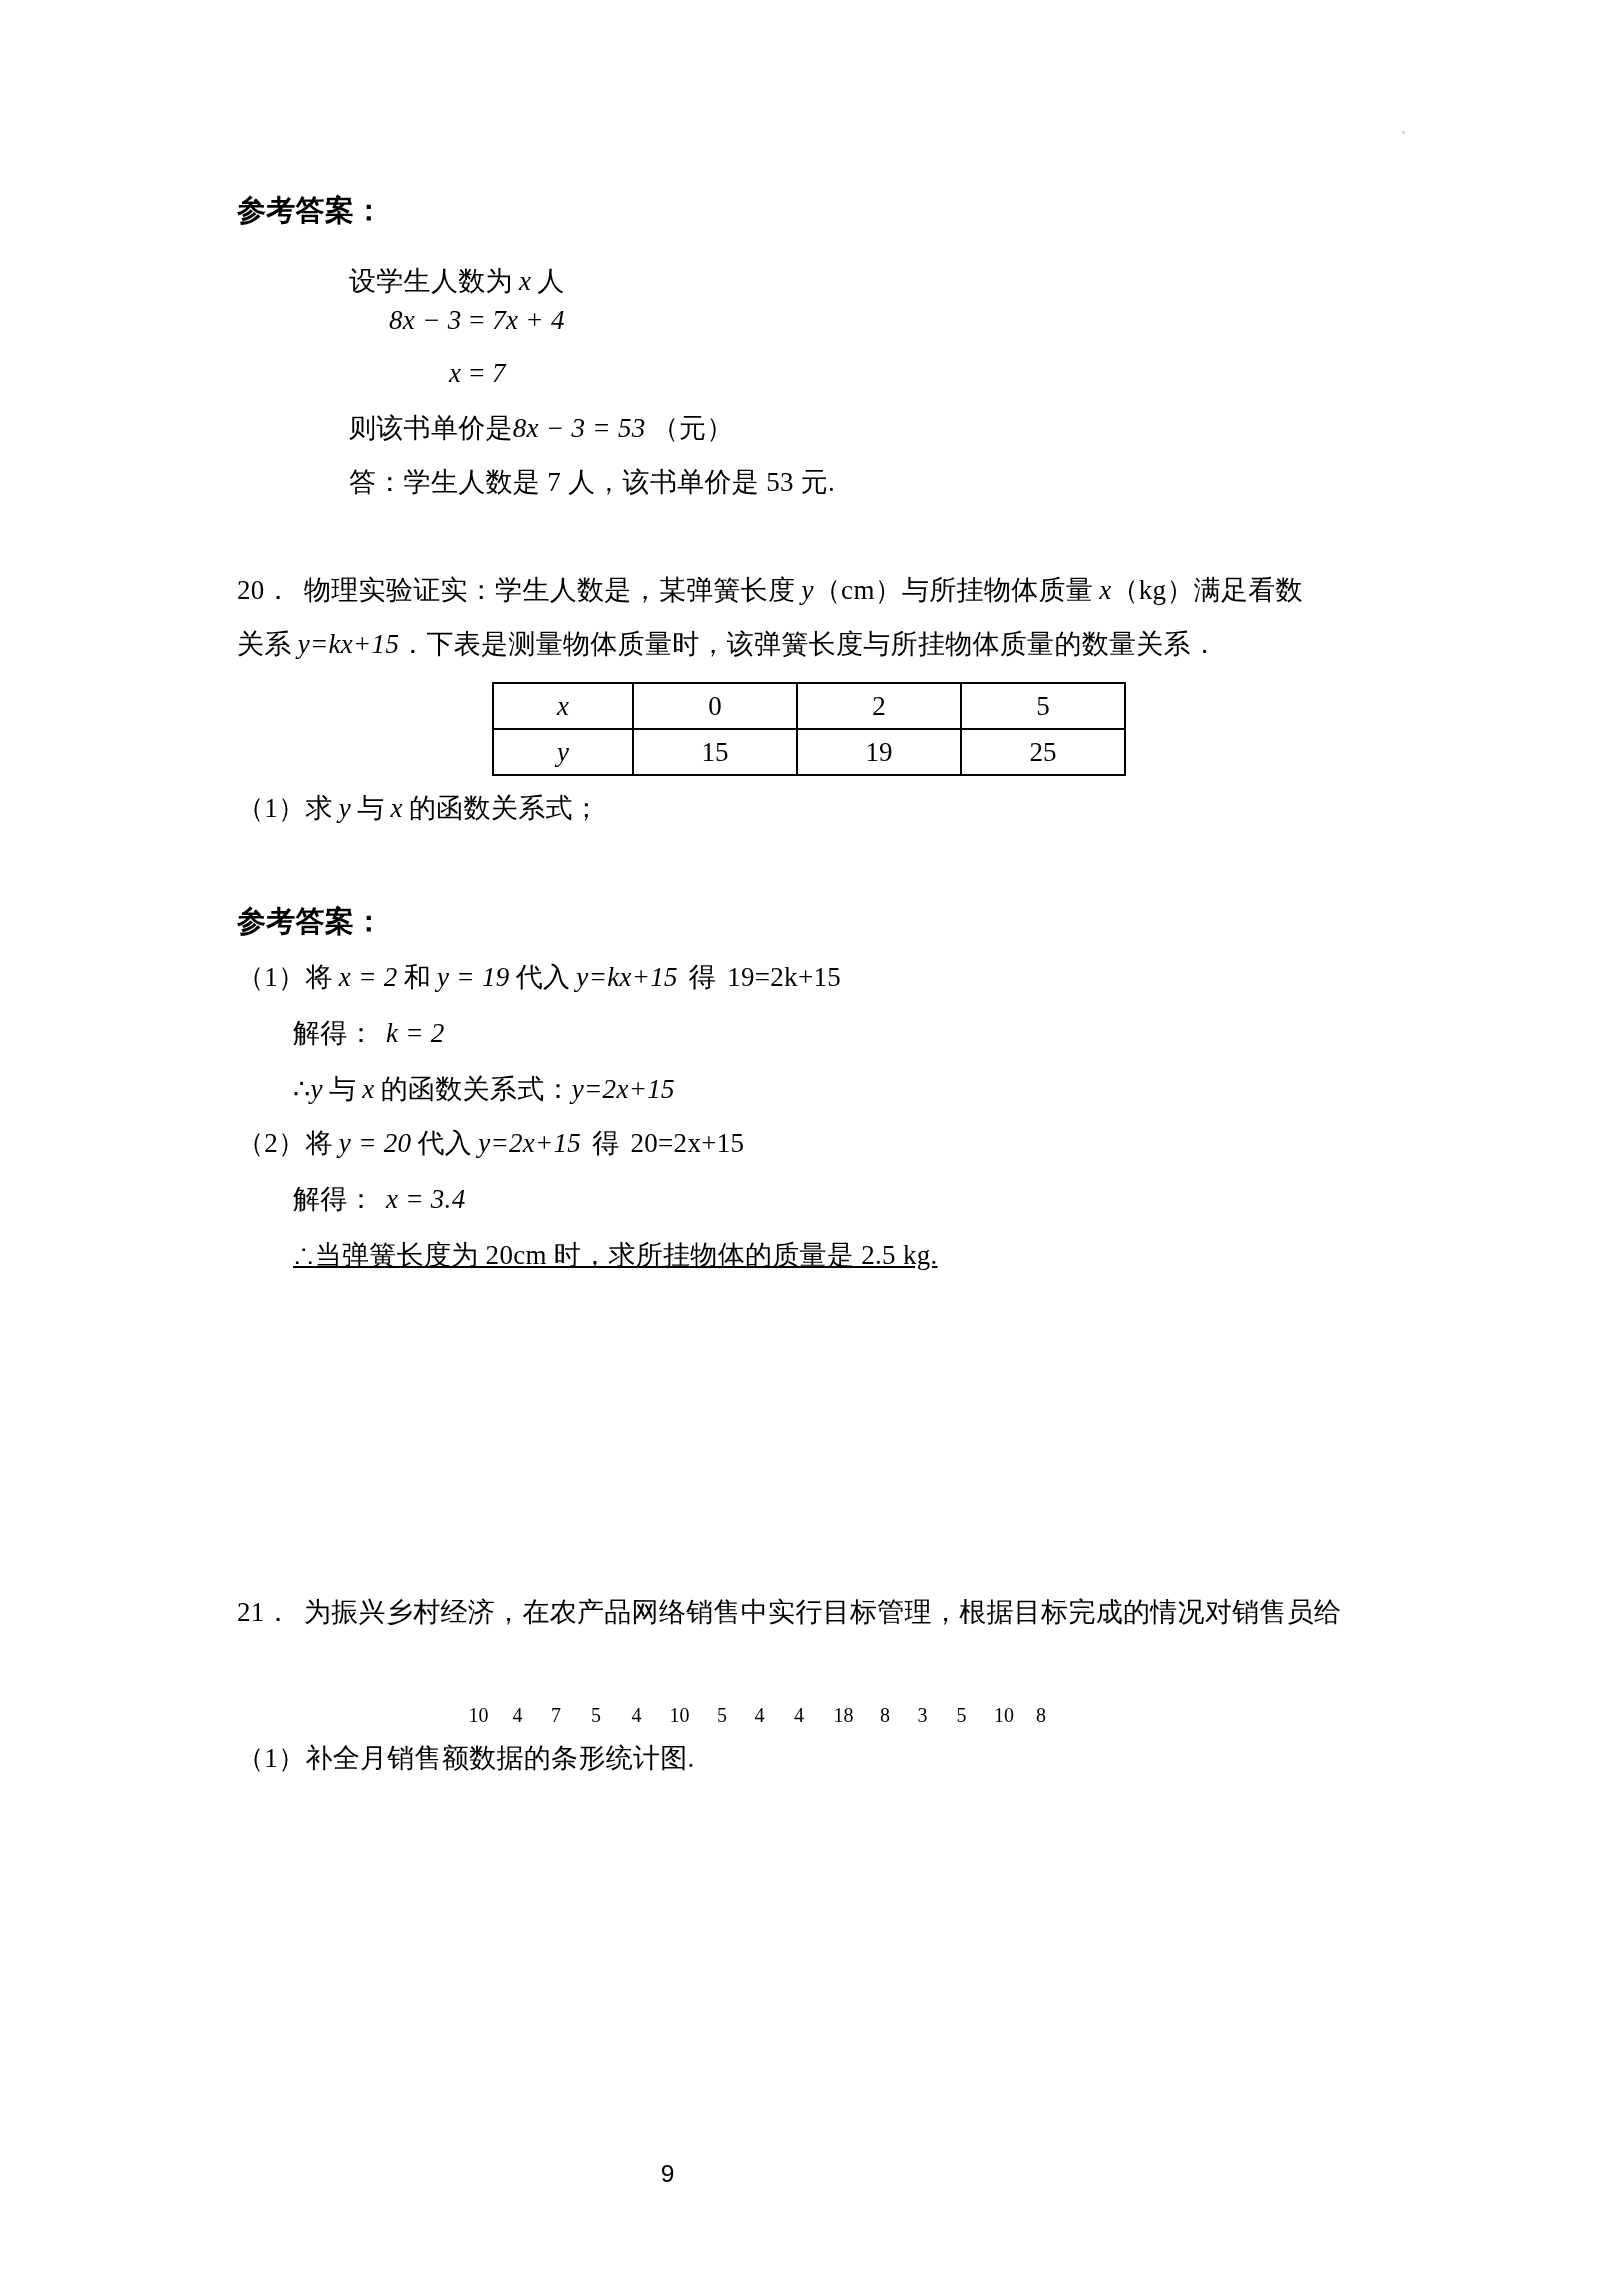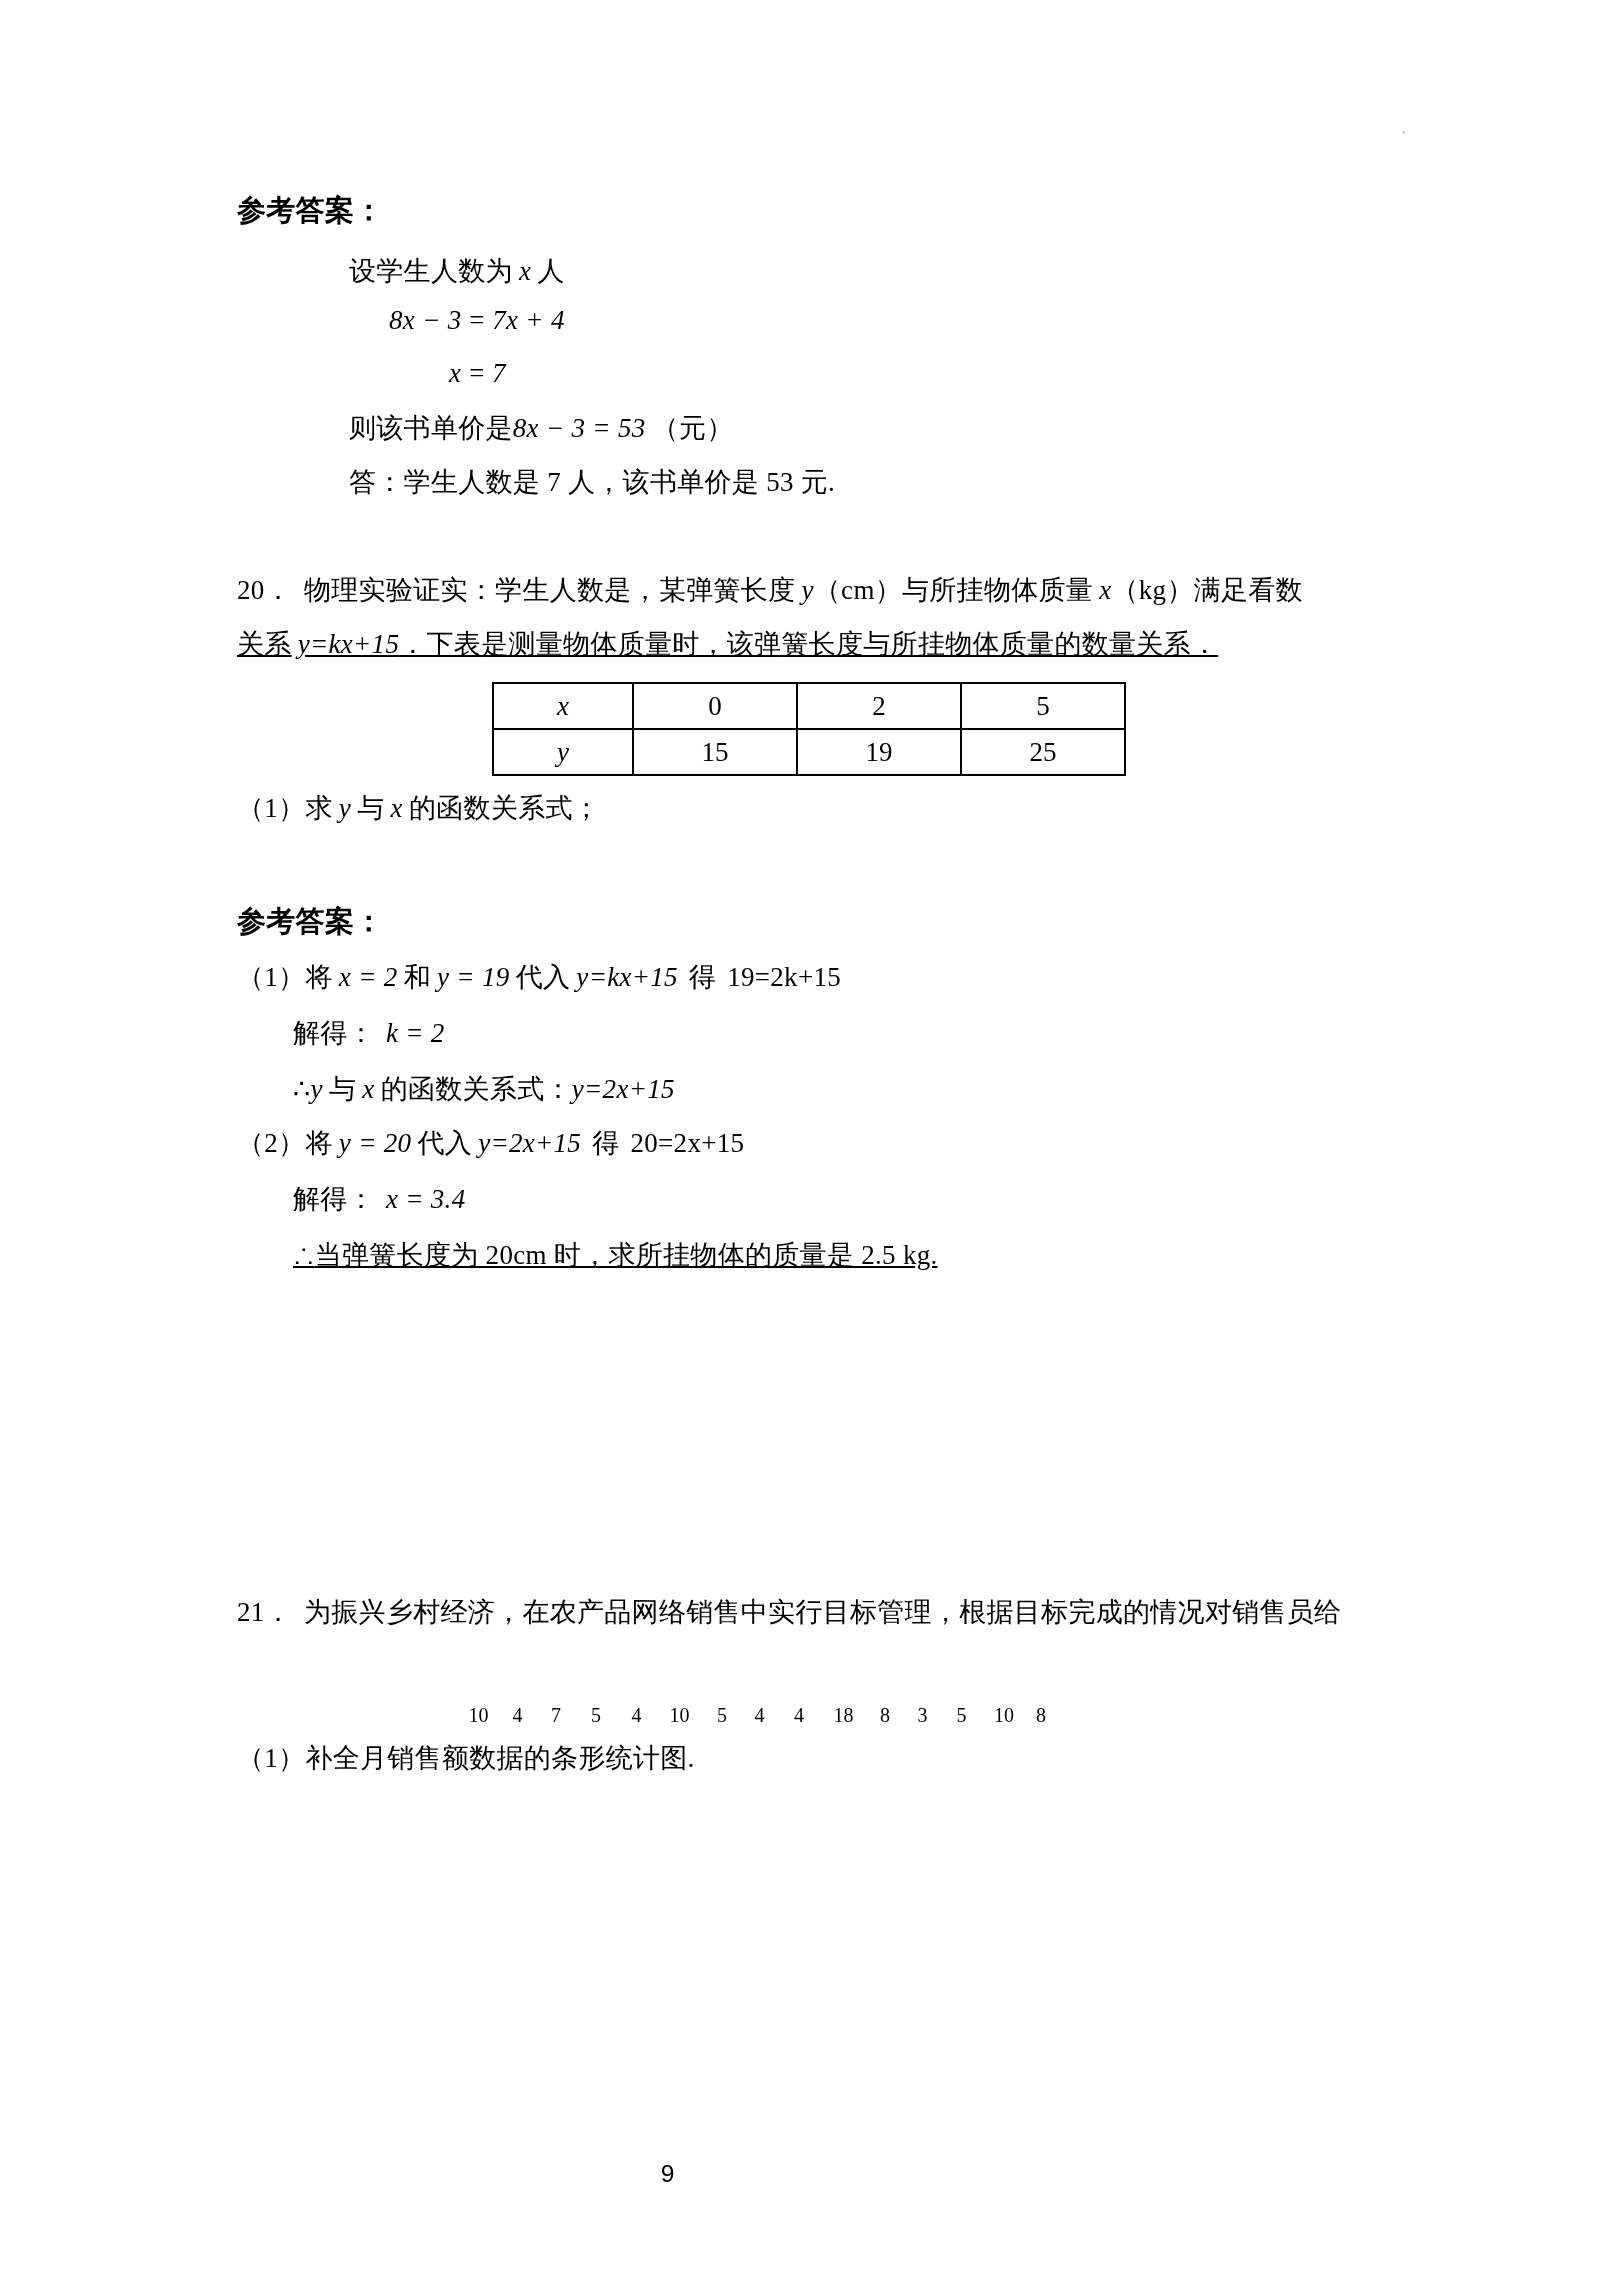--- a/index.html
+++ b/index.html
@@ -81,21 +81,21 @@
 </style>
 </head>
 <body>
 
 <div class="page">
 
   <div class="artifact" style="left:1402px; top:131px;"></div>
 
   <div class="line bold" style="left:237px; top:196px; font-size:29px;">参考答案：</div>
 
-  <div class="line" style="left:349px; top:258px;">
+  <div class="line" style="left:349px; top:268px;">
     <span>设学生人数为</span><span class="sp"></span><span class="math">x</span><span class="sp"></span><span>人</span>
   </div>
 
   <div class="line math" style="left:389px; top:307px;">
     <span>8x − 3</span><span class="sp"></span><span>=</span><span class="sp"></span><span>7x + 4</span>
   </div>
 
   <div class="line math" style="left:449px; top:360px;">
     <span>x</span><span class="sp"></span><span>=</span><span class="sp"></span><span>7</span>
   </div>
@@ -105,21 +105,21 @@
   </div>
 
   <div class="line" style="left:349px; top:469px;">答：学生人数是 7 人，该书单价是 53 元.</div>
 
   <div class="line" style="left:237px; top:577px;">20．</div>
 
   <div class="line" style="left:304px; top:577px;">
     <span>物理实验证实：学生人数是，某弹簧长度</span><span class="sp"></span><span class="math">y</span><span>（cm）</span><span>与所挂物体质量</span><span class="sp"></span><span class="math">x</span><span>（kg）</span><span>满足看数</span>
   </div>
 
-  <div class="line" style="left:237px; top:631px;text-decoration:underline;">
+  <div class="line" style="left:237px; top:631px;">
     <span>关系</span><span class="sp"></span><span class="math">y=kx+15</span><span>．下表是测量物体质量时，该弹簧长度与所挂物体质量的数量关系．</span>
   </div>
 
   <table class="datatable" style="left:492px; top:682px; width:629px;">
     <tbody>
       <tr>
         <td class="label">x</td>
         <td class="val">0</td>
         <td class="val">2</td>
         <td class="val">5</td>

